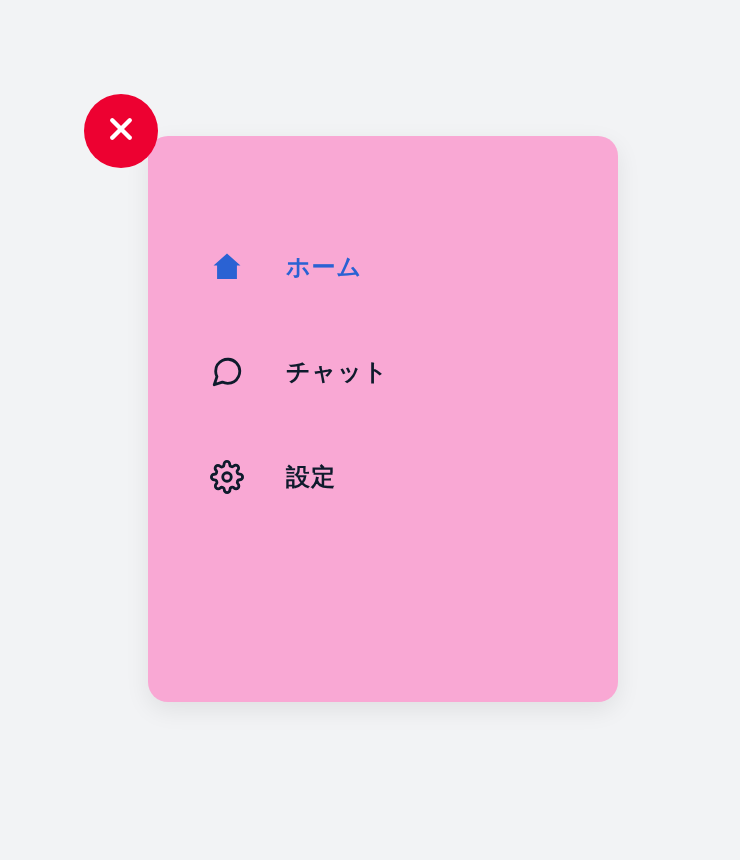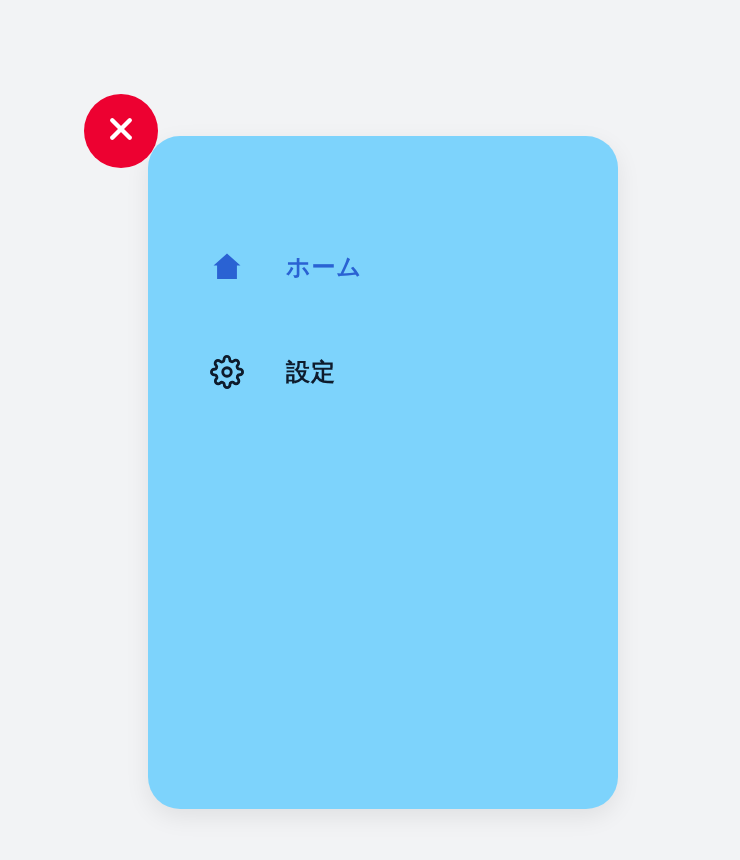--- a/index.html
+++ b/index.html
@@ -30,23 +30,23 @@
     }
     .close-button svg {
       width: 30px;
       height: 30px;
     }
     .menu-card {
       position: absolute;
       top: 136px;
       left: 148px;
       width: 470px;
-      height: 673px;
-      background: #7dd3fc;
-      border-radius: 32px;
+      height: 566px;
+      background: #f9a8d4;
+      border-radius: 20px;
       box-shadow: 0 8px 24px rgba(0, 0, 0, 0.08);
       padding: 112px 0 0 60px;
     }
     .menu-item {
       display: flex;
       align-items: center;
       height: 38px;
       margin-bottom: 67px;
       cursor: pointer;
     }
@@ -89,20 +89,28 @@
   <div class="menu-item active">
     <span class="icon-wrap">
       <svg viewBox="0 0 24 24" fill="#2a62d3">
         <path d="M12 2.5 L2.5 11 H5 V20.5 H19 V11 H21.5 Z"></path>
       </svg>
     </span>
     <span class="label">ホーム</span>
   </div>
 
 
+  <div class="menu-item">
+    <span class="icon-wrap">
+      <svg viewBox="0 0 24 24" fill="none" stroke="#0e1b2c" stroke-width="2" stroke-linecap="round" stroke-linejoin="round">
+        <path d="M21 11.5a8.38 8.38 0 0 1-.9 3.8 8.5 8.5 0 0 1-7.6 4.7 8.38 8.38 0 0 1-3.8-.9L3 21l1.9-5.7a8.38 8.38 0 0 1-.9-3.8 8.5 8.5 0 0 1 4.7-7.6 8.38 8.38 0 0 1 3.8-.9h.5a8.48 8.48 0 0 1 8 8v.5z"></path>
+      </svg>
+    </span>
+    <span class="label">チャット</span>
+  </div>
 
   <div class="menu-item">
     <span class="icon-wrap">
       <svg viewBox="0 0 24 24" fill="none" stroke="#0e1b2c" stroke-width="2" stroke-linecap="round" stroke-linejoin="round">
         <circle cx="12" cy="12" r="3"></circle>
         <path d="M19.4 15a1.65 1.65 0 0 0 .33 1.82l.06.06a2 2 0 1 1-2.83 2.83l-.06-.06a1.65 1.65 0 0 0-1.82-.33 1.65 1.65 0 0 0-1 1.51V21a2 2 0 1 1-4 0v-.09a1.65 1.65 0 0 0-1-1.51 1.65 1.65 0 0 0-1.82.33l-.06.06a2 2 0 1 1-2.83-2.83l.06-.06a1.65 1.65 0 0 0 .33-1.82 1.65 1.65 0 0 0-1.51-1H3a2 2 0 1 1 0-4h.09a1.65 1.65 0 0 0 1.51-1 1.65 1.65 0 0 0-.33-1.82l-.06-.06a2 2 0 1 1 2.83-2.83l.06.06a1.65 1.65 0 0 0 1.82.33h0a1.65 1.65 0 0 0 1-1.51V3a2 2 0 1 1 4 0v.09a1.65 1.65 0 0 0 1 1.51h0a1.65 1.65 0 0 0 1.82-.33l.06-.06a2 2 0 1 1 2.83 2.83l-.06.06a1.65 1.65 0 0 0-.33 1.82v0a1.65 1.65 0 0 0 1.51 1H21a2 2 0 1 1 0 4h-.09a1.65 1.65 0 0 0-1.51 1z"></path>
       </svg>
     </span>
     <span class="label">設定</span>
   </div>

